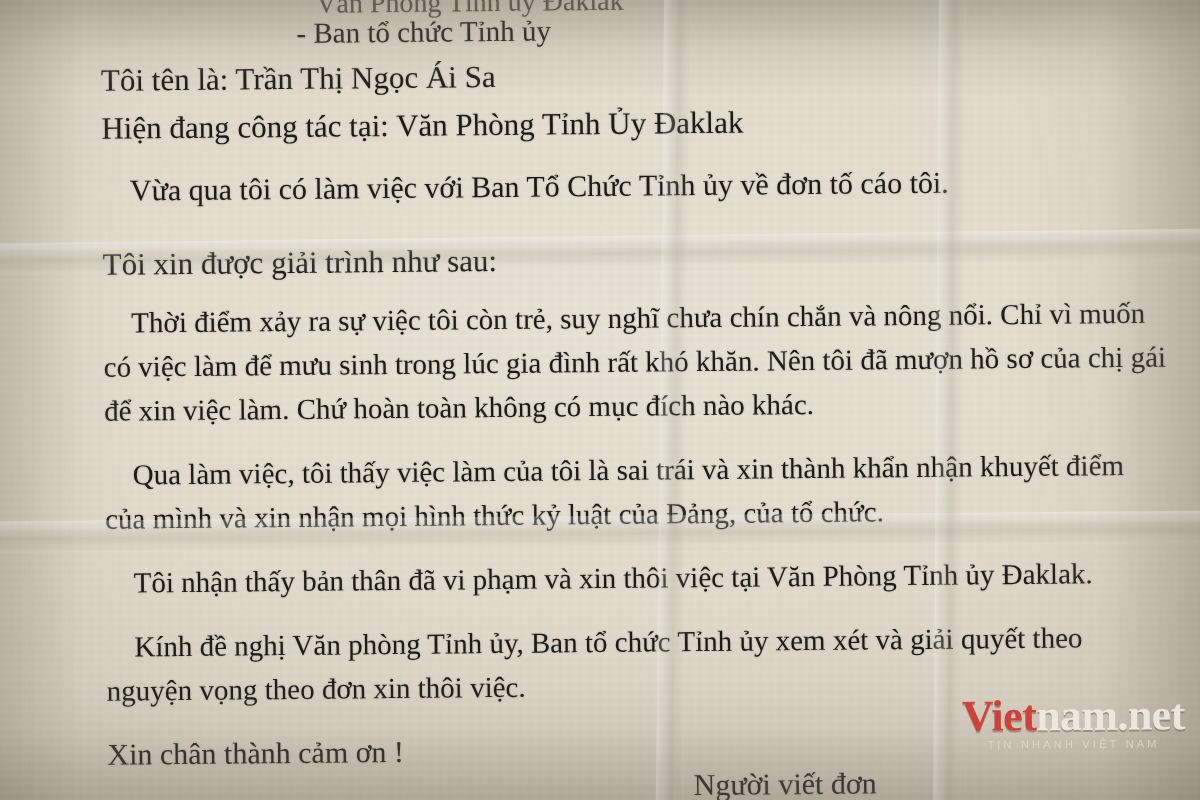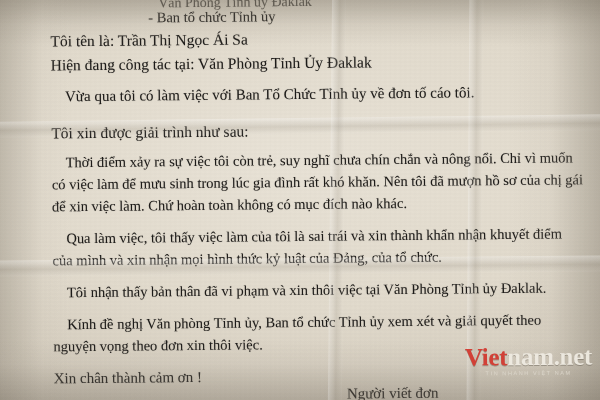--- a/index.html
+++ b/index.html
@@ -86,21 +86,21 @@
     position: absolute;
     right: 8px;
     bottom: 24px;
     text-align: center;
     line-height: 1;
     opacity: 0.92;
     transform: rotate(-0.4deg);
   }
   .wm-main {
     font-family: "Liberation Serif", serif;
-    font-size: 25px;
+    font-size: 22px;
     font-weight: bold;
     letter-spacing: -0.3px;
     color: #c9c2b5;
     text-shadow: 0 1px 0 rgba(90,84,74,0.45);
   }
   .wm-main .viet { color: #d3352c; }
   .wm-main .net { color: #f0ece3; }
   .wm-sub {
     margin-top: 2px;
     font-family: "Liberation Sans", sans-serif;

